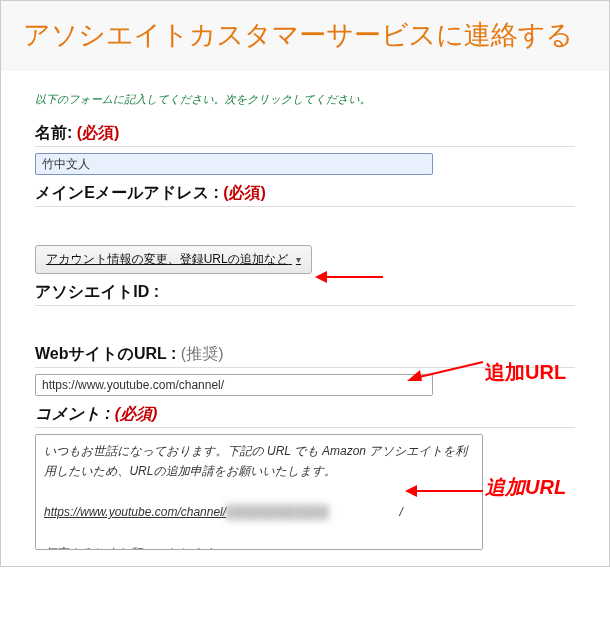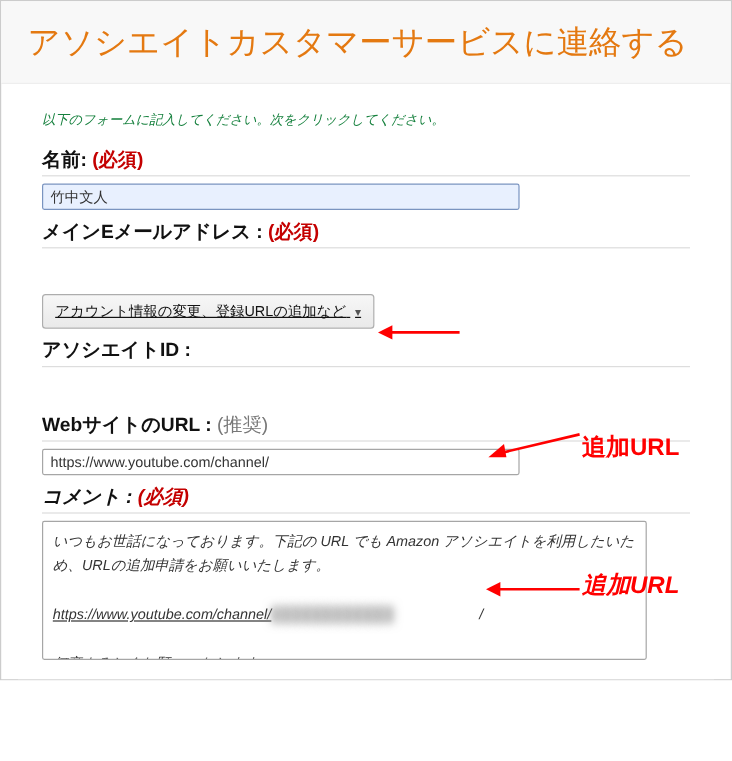--- a/index.html
+++ b/index.html
@@ -182,21 +182,21 @@
           <span class="anno-text">追加URL</span>
         </div>
       </div>
 
 
       <div class="field comment-wrap">
         <div class="field-label">
           <span>コメント :</span>
           <span class="req">(必須)</span>
         </div>
-        <div class="text-input" style="width:504px;height:116px;padding:6px 8px;line-height:1.7;overflow:hidden">
+        <div class="text-input" style="width:448px;height:116px;padding:6px 8px;line-height:1.7;overflow:hidden">
           <span>いつもお世話になっております。下記の URL でも Amazon アソシエイトを利用したいため、URLの追加申請をお願いいたします。</span><br><br>
           <span style="text-decoration:underline">https://www.youtube.com/channel/</span><span class="blur-span">████████████</span><span> /</span><br><br>
           <span>何卒よろしくお願いいたします。</span>
         </div>
         <div class="anno" style="left:370px; top:70px;">
           <svg class="arrow" width="80" height="20">
             <line class="arrow-line" x1="78" y1="10" x2="8" y2="10"></line>
             <polygon class="arrow-head" points="0,10 12,4 12,16"></polygon>
           </svg>
           <span class="anno-text">追加URL</span>

